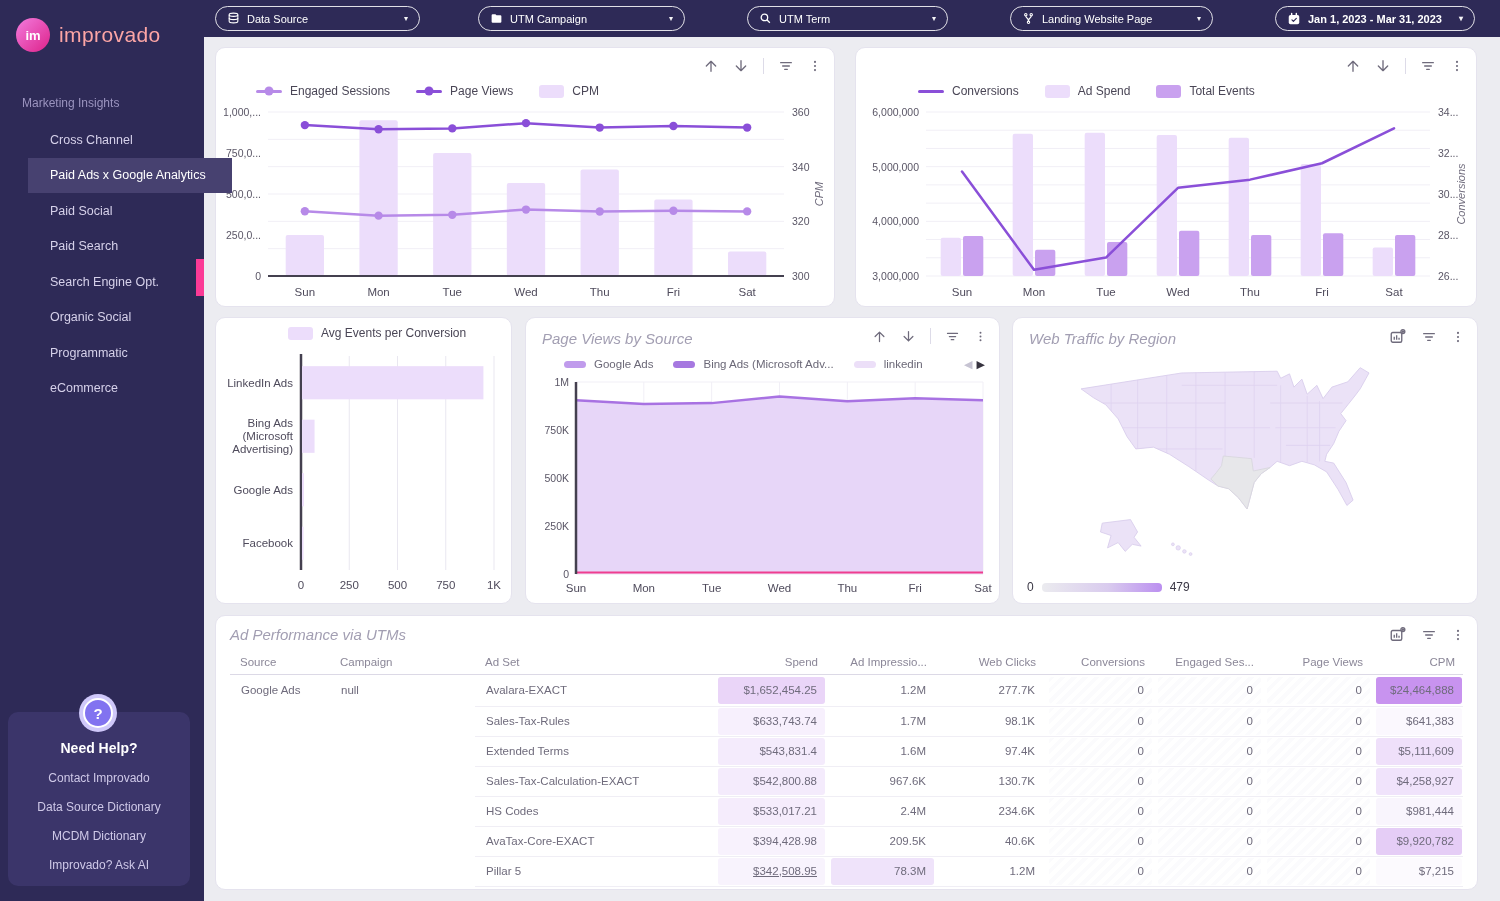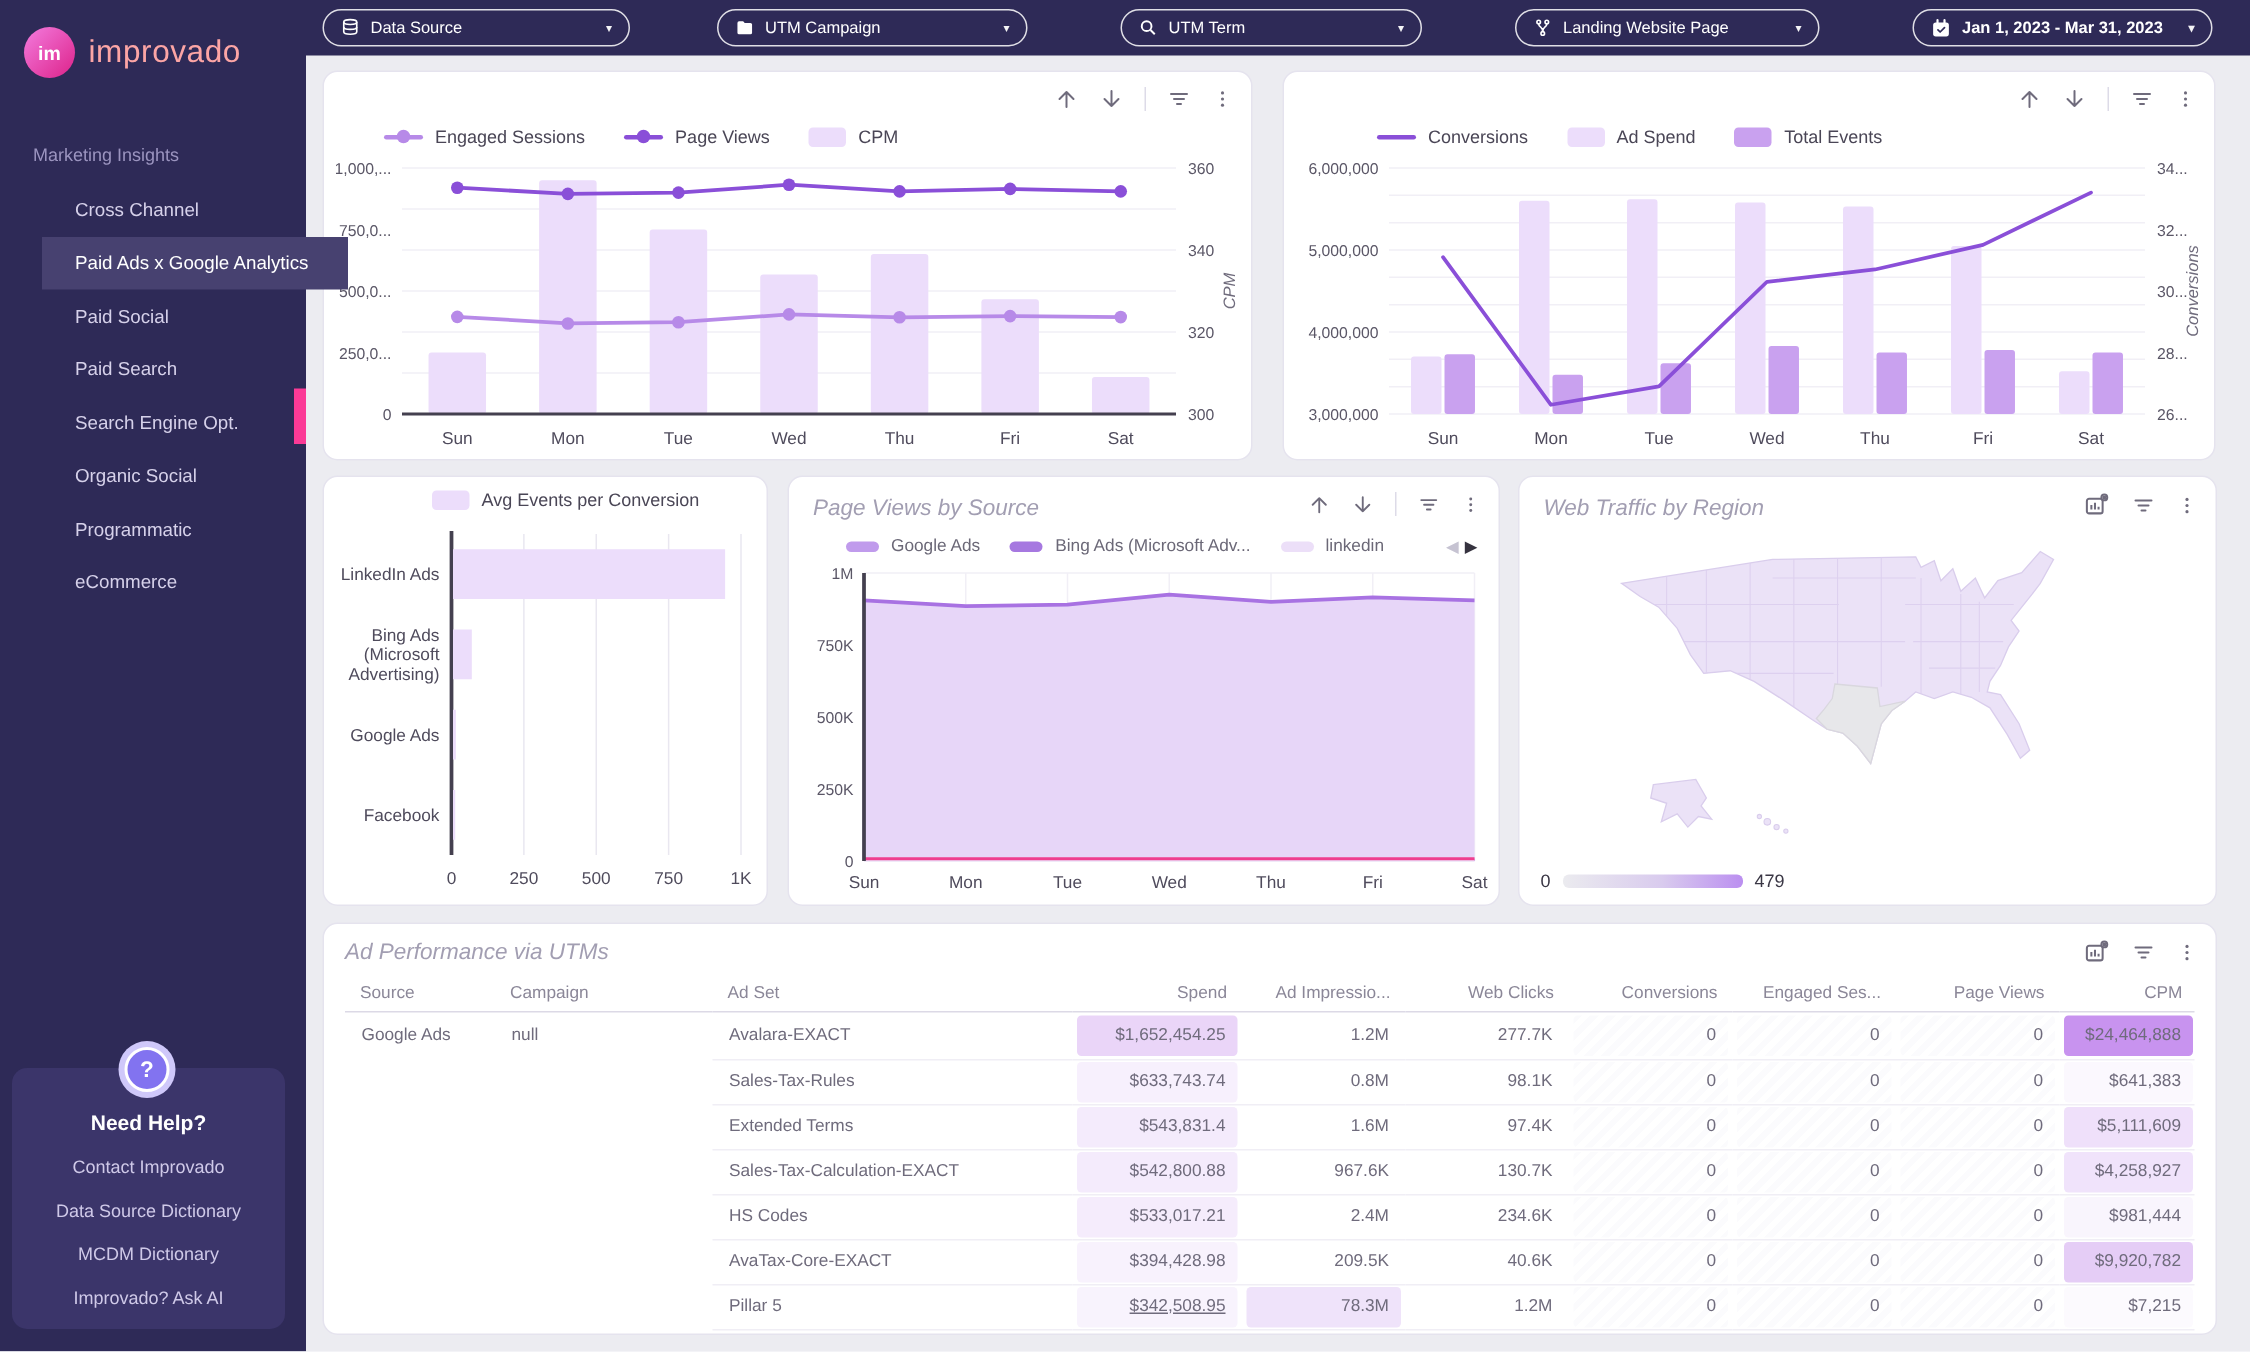--- a/index.html
+++ b/index.html
@@ -561,21 +561,21 @@
               <td class="group">
                 <div class="cv l"></div>
               </td>
               <td>
                 <div class="cv l">Sales-Tax-Rules</div>
               </td>
               <td>
                 <div class="cv" style="background: rgb(247, 240, 253);">$633,743.74</div>
               </td>
               <td>
-                <div class="cv">0.8M</div>
+                <div class="cv">1.7M</div>
               </td>
               <td>
                 <div class="cv">98.1K</div>
               </td>
               <td>
                 <div class="cv hz">0</div>
               </td>
               <td>
                 <div class="cv hz">0</div>
               </td>

